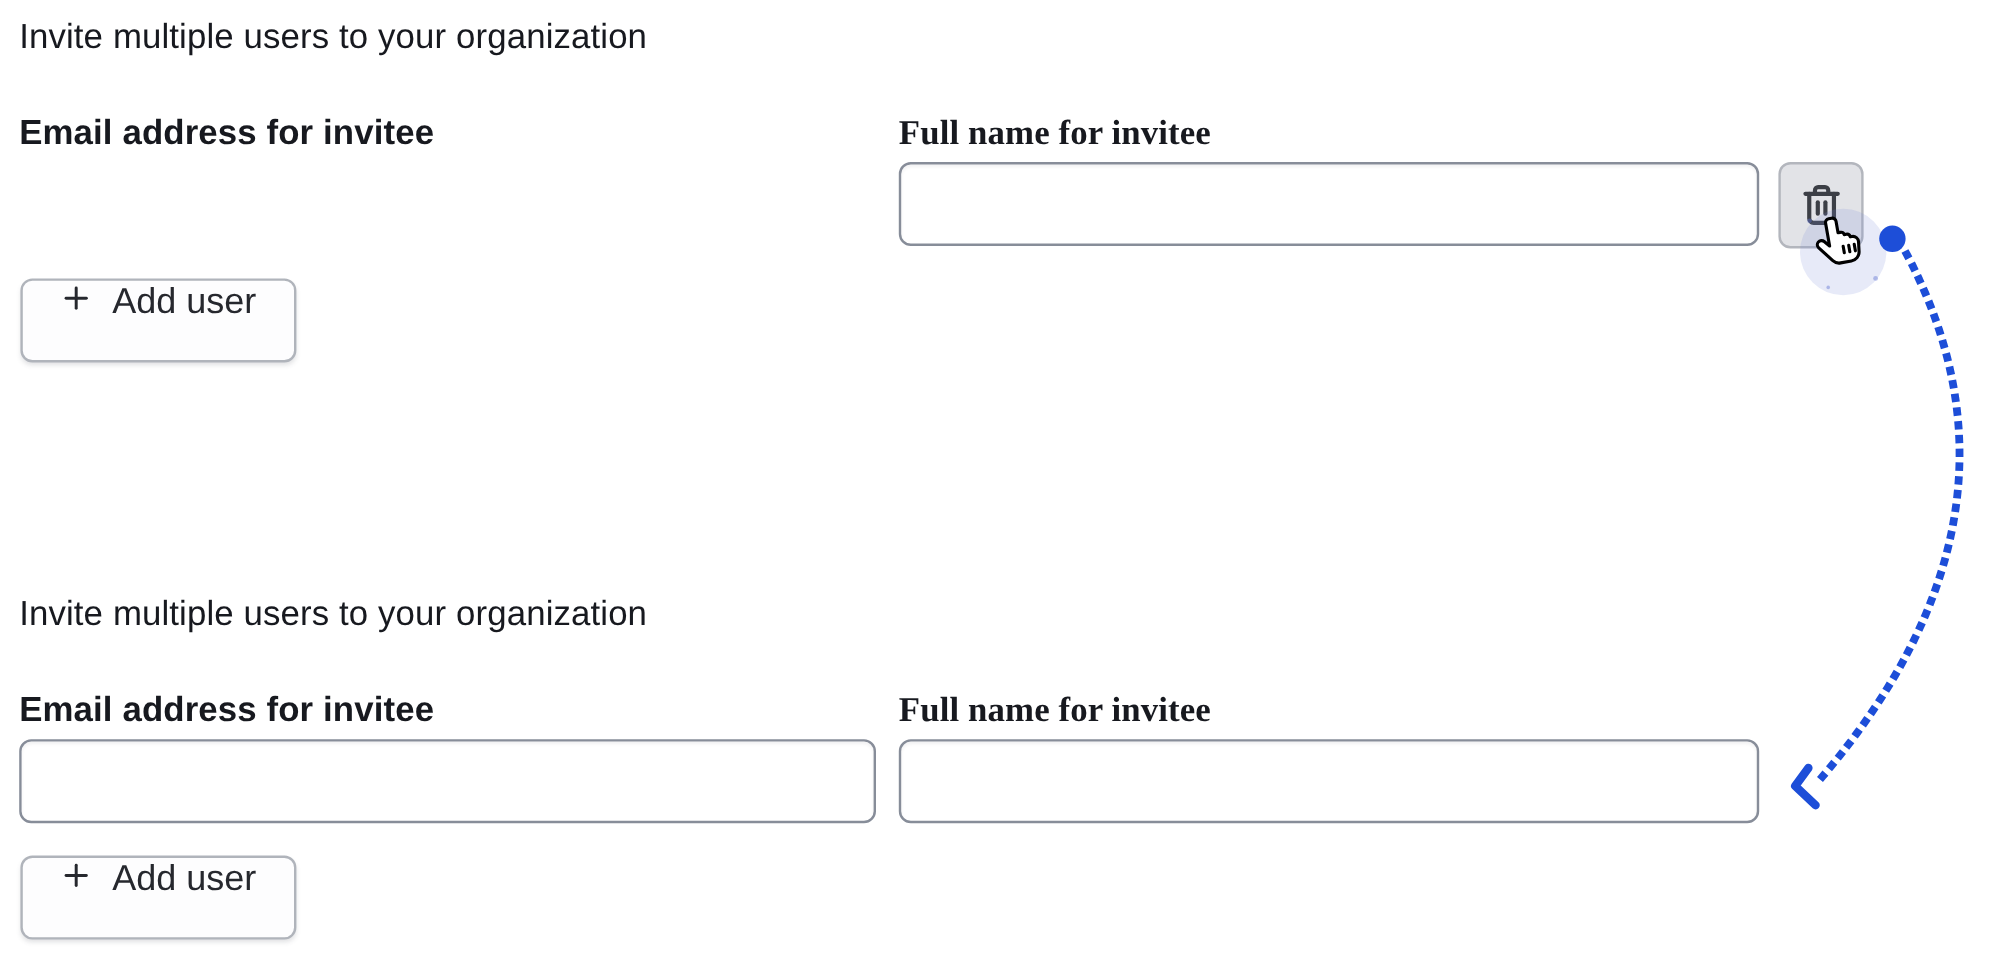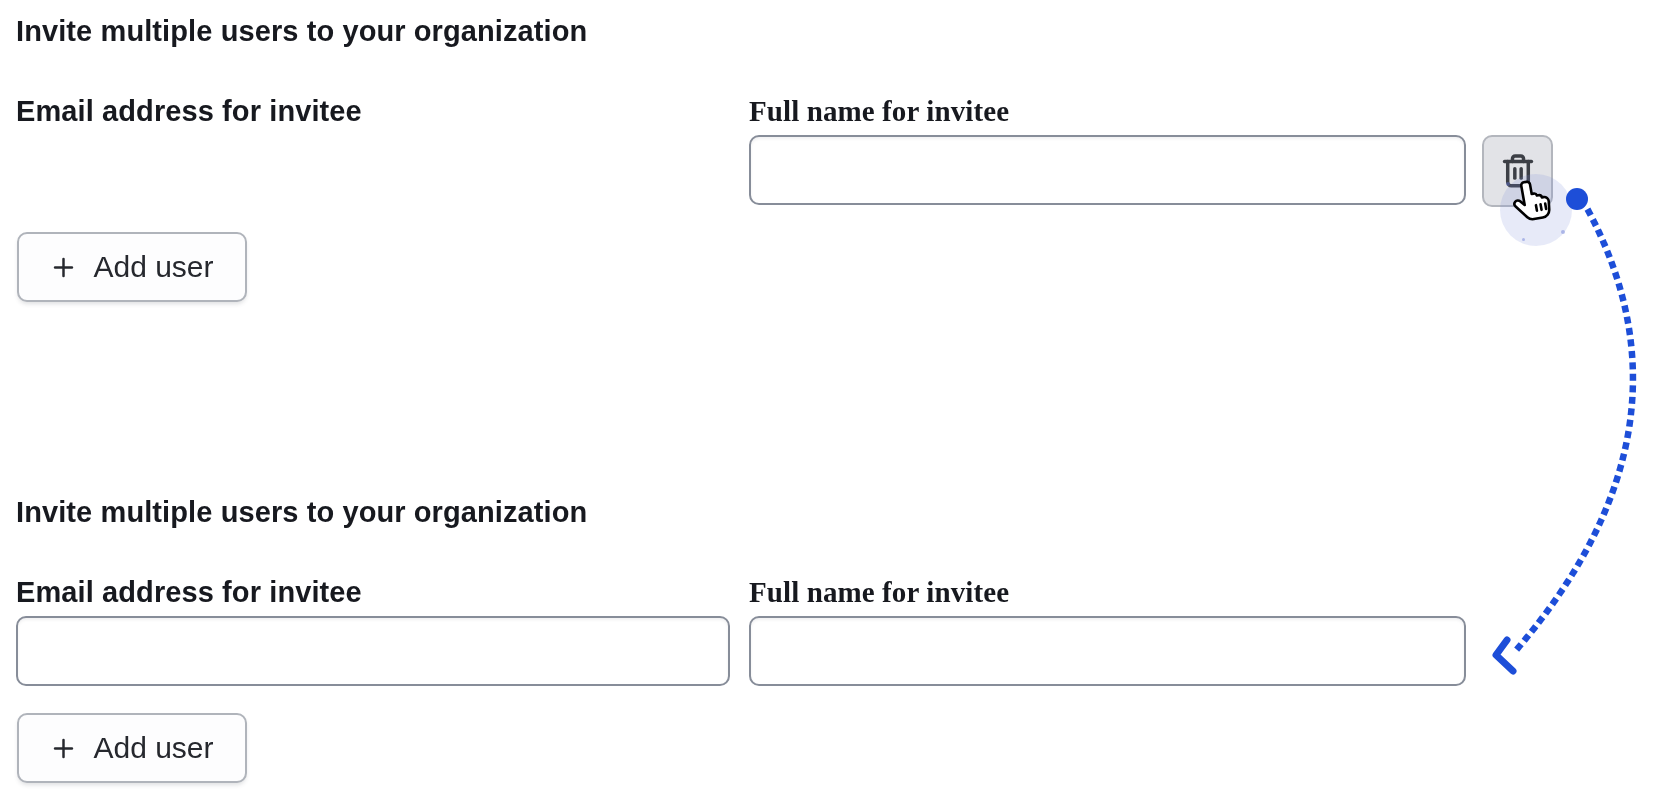--- a/index.html
+++ b/index.html
@@ -3,21 +3,21 @@
 <meta charset="utf-8">
 <style>
   html,body{margin:0;padding:0;background:#ffffff;}
   .canvas{
     position:relative;width:1672px;height:800px;background:#ffffff;overflow:hidden;
     font-family:"Liberation Sans",sans-serif;
   }
   .invite-form{position:absolute;left:0;width:1672px;height:320px;}
   .form-heading{
     position:absolute;left:16px;top:14px;margin:0;
-    font-size:29px;line-height:34px;font-weight:700;color:#17191f;letter-spacing:0.1px;
+    font-size:29px;line-height:34px;font-weight:400;color:#17191f;letter-spacing:0.1px;
   }
   .field-label{
     position:absolute;top:94px;
     font-size:29px;line-height:34px;font-weight:700;color:#17191f;letter-spacing:0.1px;
   }
   .label-email{left:16px;}
   .label-name{left:749px;font-family:Liberation Serif, serif;}
   .text-input{
     position:absolute;top:135px;height:70px;box-sizing:border-box;
     border:2px solid #878d99;border-radius:10px;background:#ffffff;
@@ -29,21 +29,21 @@
   .input-name{left:749px;width:717px;}
   .trash-btn{
     position:absolute;left:1482px;top:135px;width:71px;height:72px;box-sizing:border-box;
     border:2px solid #b3b6bd;border-radius:10px;background:#e2e3e7;
     display:flex;align-items:center;justify-content:center;cursor:pointer;padding:0;
   }
   .add-btn{
     position:absolute;left:17px;top:232px;width:230px;height:70px;box-sizing:border-box;
     border:2px solid #b0b4bb;border-radius:10px;background:#fdfdfe;
     box-shadow:0 3px 4px -1px rgba(76,82,94,0.18);
-    display:flex;align-items:center;justify-content:center;gap:16px;cursor:pointer;
+    display:flex;align-items:flex-start;justify-content:center;gap:16px;cursor:pointer;
     font-family:"Liberation Sans",sans-serif;font-size:30px;font-weight:500;color:#26282e;
   }
   .arrow-overlay{position:absolute;left:0;top:0;pointer-events:none;}
   .cursor-halo{
     position:absolute;left:1500px;top:174px;width:72px;height:72px;border-radius:50%;
     background:rgba(124,140,217,0.18);
   }
   .sparkle{position:absolute;border-radius:50%;background:rgba(97,118,210,0.45);}
   .sp1{left:1506px;top:182px;width:4px;height:4px;}
   .sp2{left:1561px;top:230px;width:4px;height:4px;}

